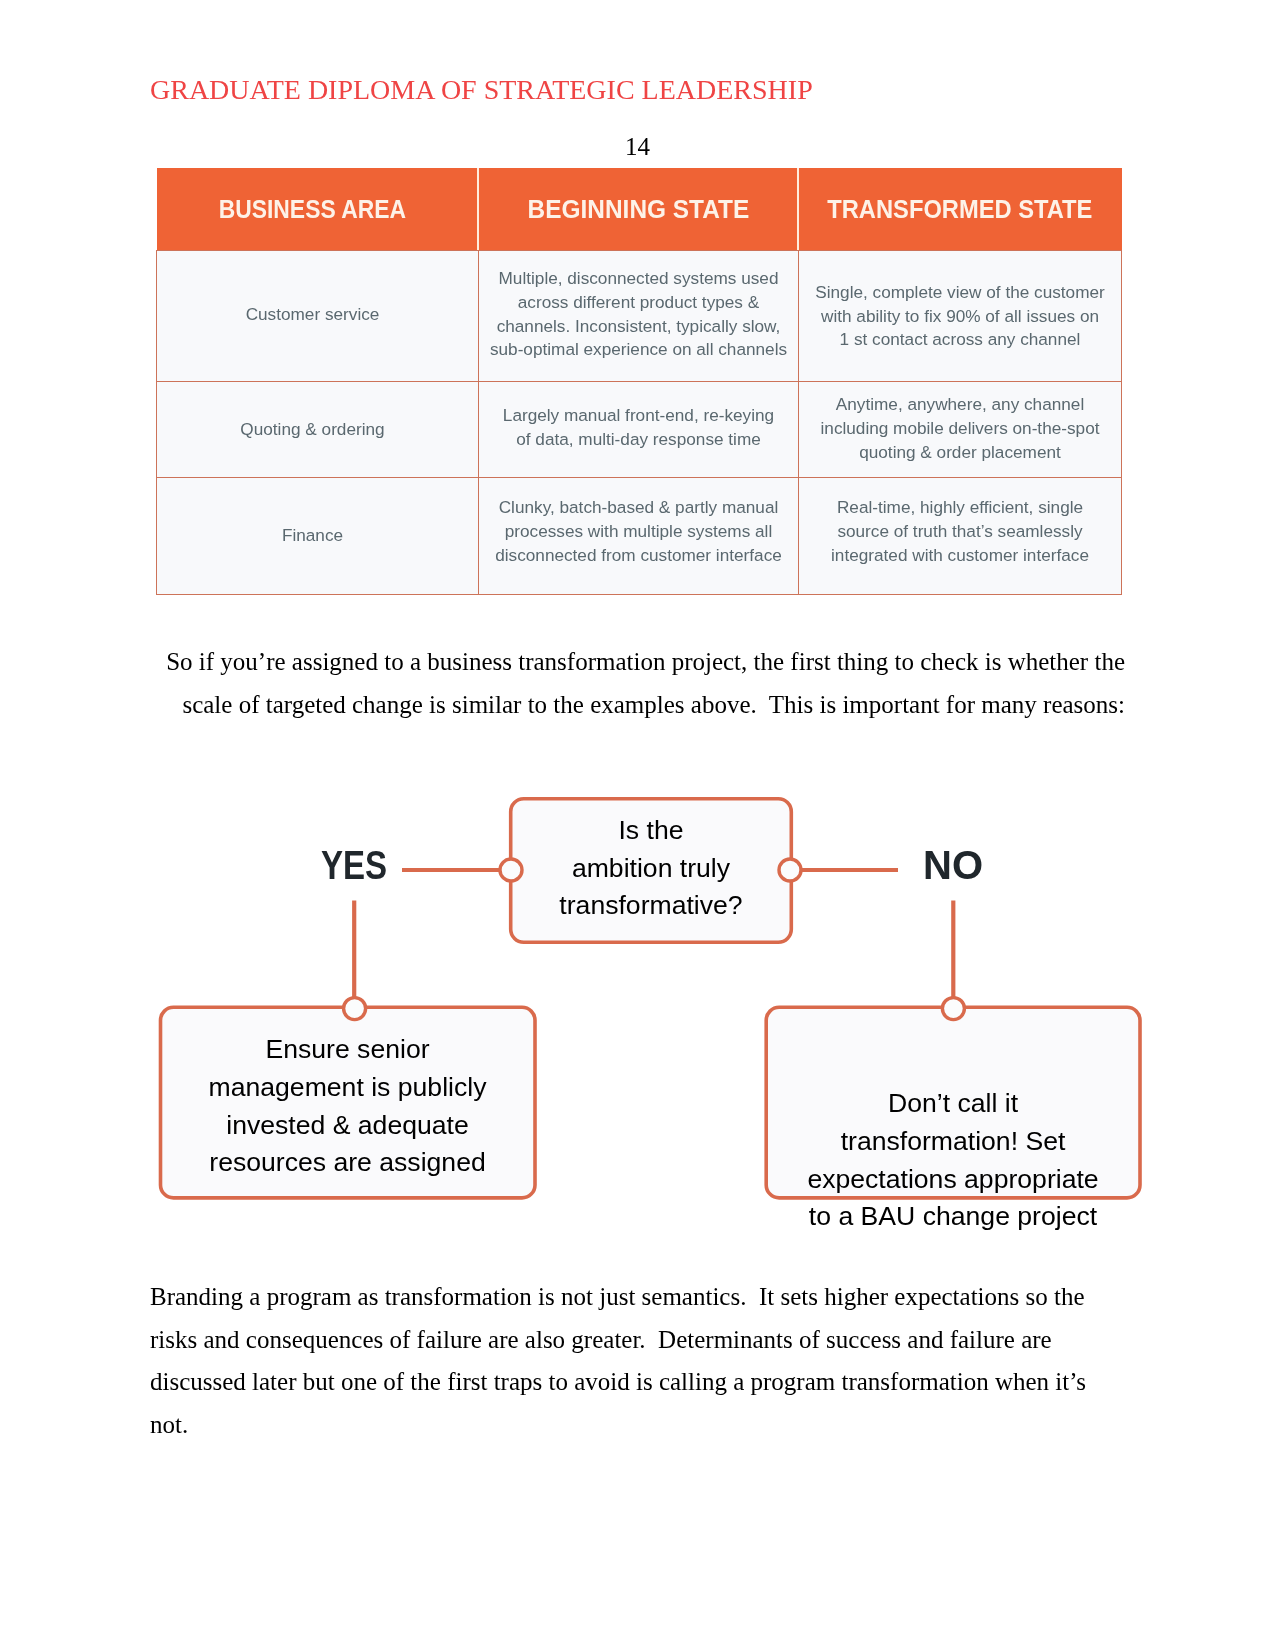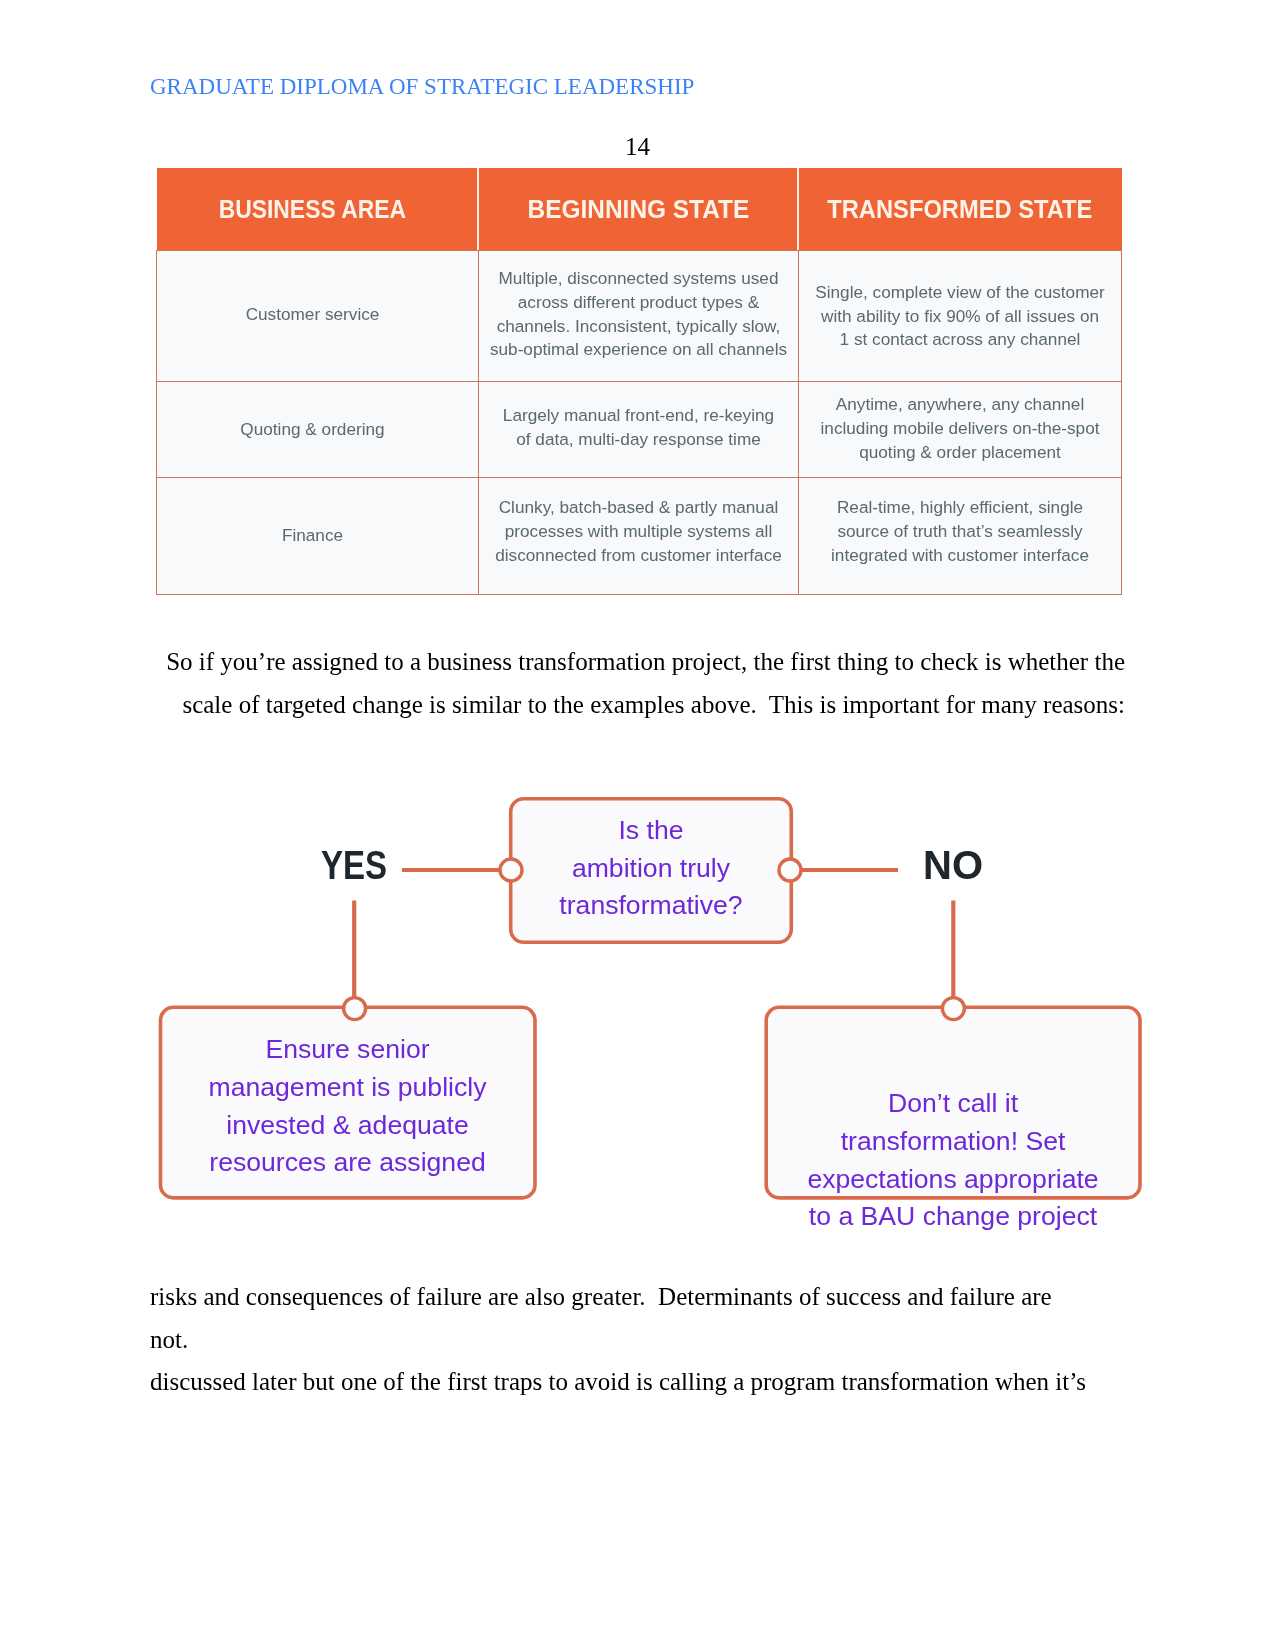--- a/index.html
+++ b/index.html
@@ -12,21 +12,21 @@
     font-family:"Liberation Serif", serif;
     position:relative; overflow:hidden;
     -webkit-font-smoothing:antialiased;
   }
   .page { position:absolute; inset:0; }
 
   
   .hdr-title {
     position:absolute; left:150px; top:74px;
     font-family:"Liberation Serif", serif;
-    font-size:23px; color:#3b82f6; white-space:nowrap;
+    font-size:28px; color:#ef4444; white-space:nowrap;
   }
   .hdr-page {
     position:absolute; left:0; top:109px; width:1275px;
     text-align:center; font-size:25px; color:#000;margin-top:24px;
   }
 
   
   .tbl { position:absolute; left:156px; top:168px; width:965px; }
   .tbl table { border-collapse:collapse; width:965px; table-layout:fixed; }
   .tbl col.c1 { width:322px; }
@@ -74,21 +74,21 @@
   .para div { height:42.7px; line-height:42.7px; white-space:pre; }
   #para1 { top:641px;text-align:right; }
   #para2 { top:1276px; }
 
   
   .flow { position:absolute; left:0; top:0; width:1275px; height:1650px; }
   .fbox {
     position:absolute; box-sizing:border-box;
     border:0; background:transparent;
     font-family:"Liberation Sans", sans-serif;
-    color:#6d28d9; text-align:center;
+    color:#000000; text-align:center;
     display:flex; flex-direction:column; align-items:center; justify-content:center;
   }
   .fbox div { white-space:nowrap; }
   #box-q   { left:509px; top:795px; width:284px; height:147px; font-size:26.6px; line-height:37.6px; }
   #box-yes { left:158px; top:1009px; width:379px; height:195px; font-size:26.6px; line-height:37.7px;align-items:center; }
   #box-no  { left:764px; top:1063px; width:378px; height:195px; font-size:26.6px; line-height:37.7px; }
   .ans {
     position:absolute; font-family:"Liberation Sans", sans-serif;
     font-weight:bold; font-size:40px; color:#20272c; letter-spacing:0px;
     line-height:40px; transform-origin:left center;
@@ -201,15 +201,15 @@
       <div>invested &amp; adequate</div>
       <div>resources are assigned</div>
     </div>
   <div class="fbox" id="box-no">
       <div>Don’t call it</div>
       <div>transformation! Set</div>
       <div>expectations appropriate</div>
       <div>to a BAU change project</div>
     </div>
 
-  <div class="para" id="para2"><div>risks and consequences of failure are also greater.  Determinants of success and failure are</div><div>not.</div><div>discussed later but one of the first traps to avoid is calling a program transformation when it’s</div></div>
+  <div class="para" id="para2"><div>Branding a program as transformation is not just semantics.  It sets higher expectations so the</div><div>risks and consequences of failure are also greater.  Determinants of success and failure are</div><div>discussed later but one of the first traps to avoid is calling a program transformation when it’s</div><div>not.</div></div>
 
 </div>
 
 </body></html>

